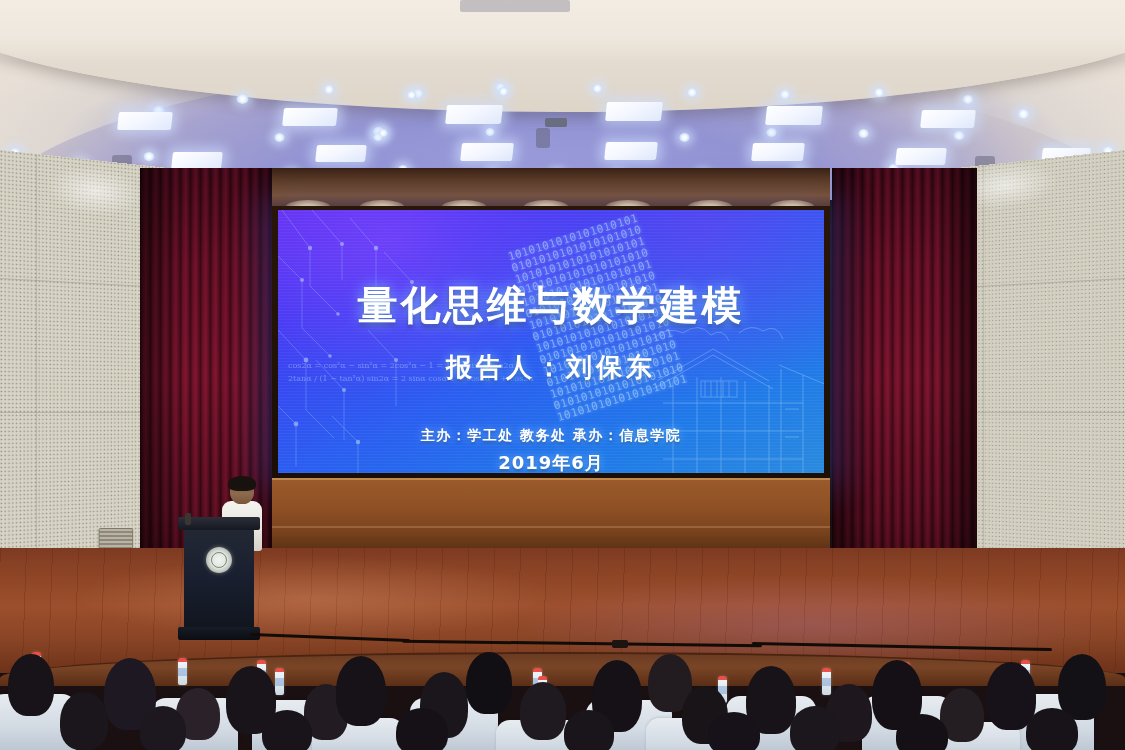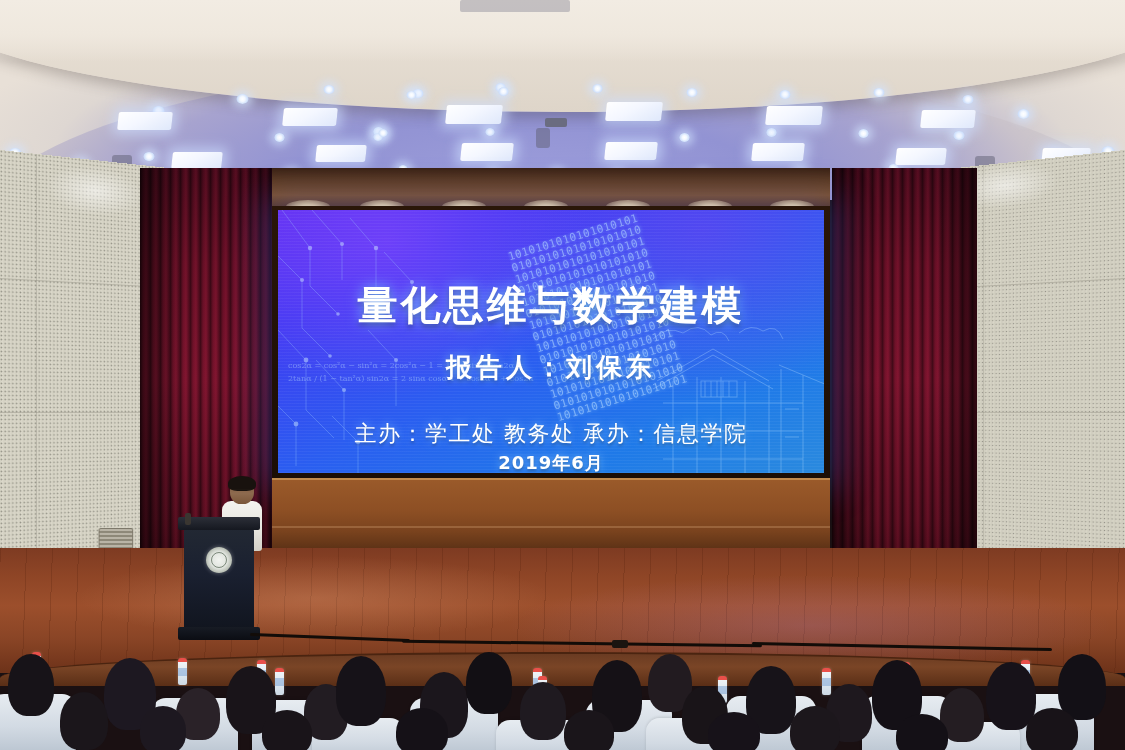--- a/index.html
+++ b/index.html
@@ -141,21 +141,21 @@
   .building{position:absolute;right:-4px;bottom:-6px;width:175px;height:160px;opacity:.42;}
 
   .slide-txt{position:absolute;left:0;width:100%;text-align:center;color:#fff;
     font-family:"DejaVu Sans","Liberation Sans",sans-serif;}
   .s-kicker{top:26px;font-size:19px;font-weight:bold;letter-spacing:1.5px;
     text-shadow:0 0 8px rgba(80,140,255,.9),0 2px 3px rgba(0,0,0,.35);}
   .s-title{top:68px;font-size:40px;font-weight:bold;letter-spacing:3px;
     text-shadow:0 0 14px rgba(120,190,255,.95),0 3px 5px rgba(0,0,0,.4);}
   .s-speaker{top:140px;font-size:26px;font-weight:bold;letter-spacing:4px;
     text-shadow:0 0 10px rgba(120,190,255,.9),0 2px 4px rgba(0,0,0,.35);}
-  .s-org{top:209px;font-size:22px;font-weight:normal;letter-spacing:1.5px;
+  .s-org{top:217px;font-size:14px;font-weight:bold;letter-spacing:1.5px;
     text-shadow:0 0 9px rgba(120,190,255,.9),0 2px 3px rgba(0,0,0,.35);}
   .s-date{top:241px;font-size:18px;font-weight:bold;letter-spacing:1px;
     text-shadow:0 0 9px rgba(120,190,255,.9),0 2px 3px rgba(0,0,0,.35);}
 
   
   .stage-floor{
     position:absolute;left:0;top:548px;width:1125px;height:125px;
     background:
       repeating-linear-gradient(92deg, rgba(80,30,10,.24) 0px, rgba(80,30,10,.24) 1px, rgba(0,0,0,0) 1px, rgba(0,0,0,0) 26px),
       linear-gradient(180deg,#7e3b22 0%,#8e4526 22%,#9c4f2c 46%,#8a4526 72%,#6d3219 100%);

